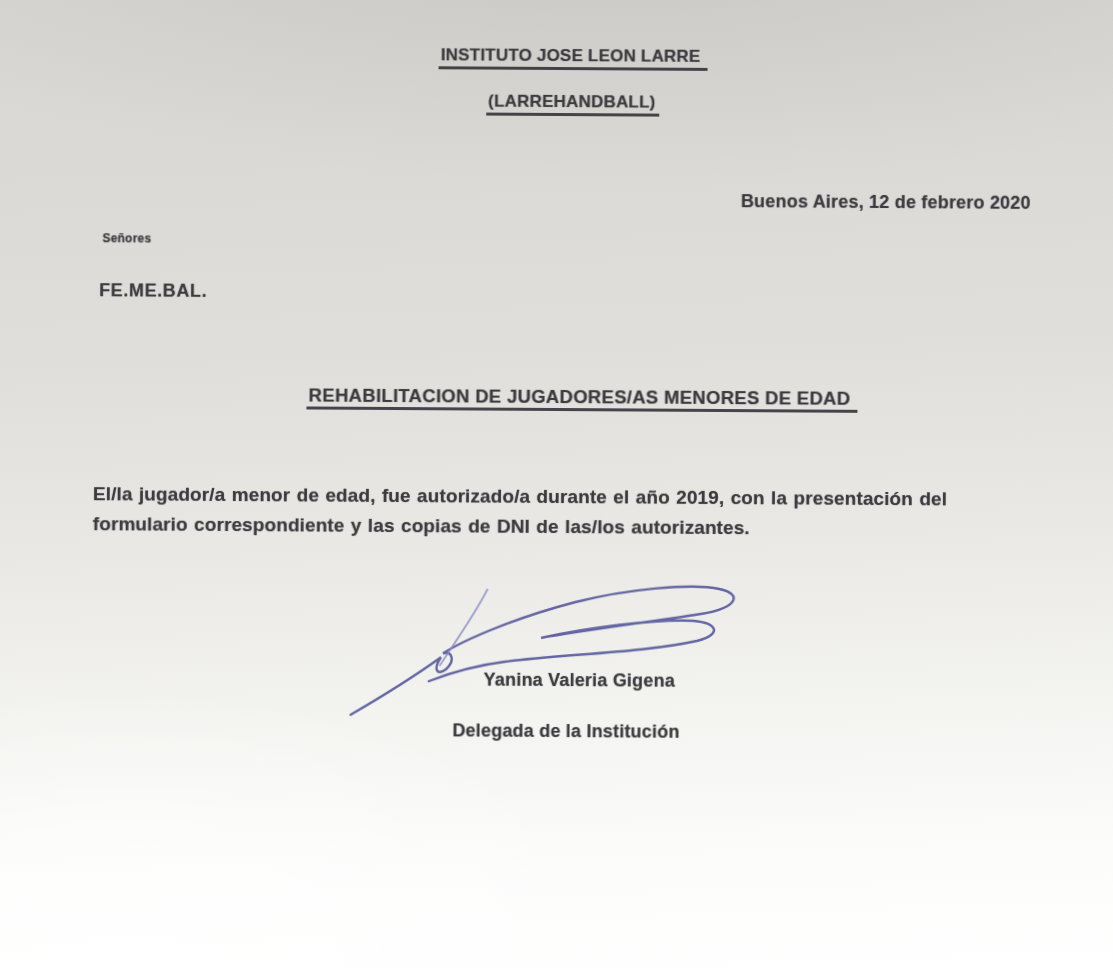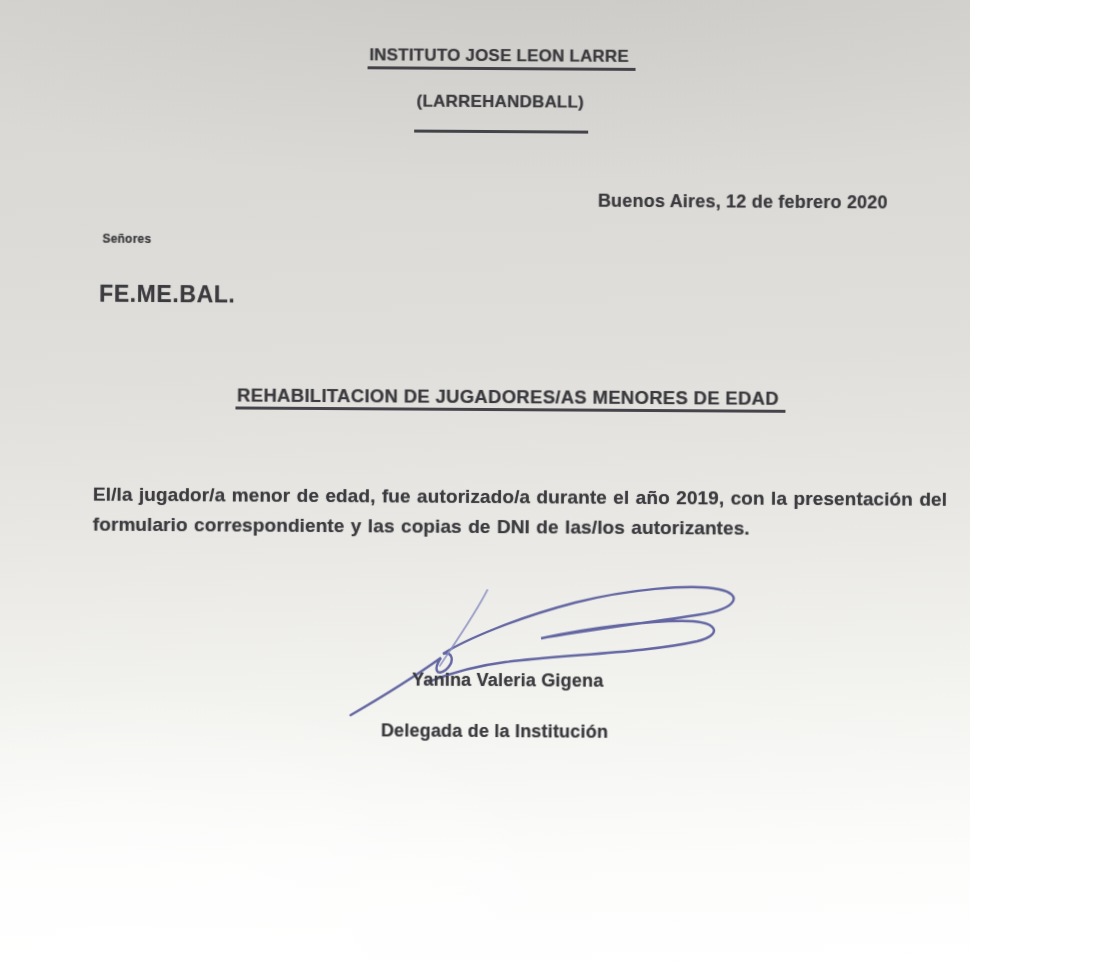--- a/index.html
+++ b/index.html
@@ -1,21 +1,21 @@
 <!DOCTYPE html>
 <html><head>
 <meta charset="utf-8">
 <style>
   html, body { margin: 0; padding: 0; }
   body {
     width: 1113px; height: 968px; overflow: hidden;
     font-family: "Liberation Sans", sans-serif;
   }
   .photo {
-    position: relative; width: 970px; height: 968px; overflow: hidden;
+    position: relative; width: 1113px; height: 968px; overflow: hidden;
     background:
       radial-gradient(ellipse 900px 500px at 12% 102%, rgba(255,255,255,0.95), rgba(255,255,255,0) 60%),
       radial-gradient(ellipse 1400px 420px at 55% -8%, rgba(116,114,108,0.16), rgba(116,114,108,0) 62%),
       linear-gradient(178deg, #d8d7d3 0%, #dbdad6 20%, #e0dfdb 38%, #e9e8e5 55%, #f3f3f0 72%, #fcfcfb 88%, #ffffff 100%);
   }
   .content {
     position: absolute; inset: 0;
     transform: rotate(0.35deg);
     transform-origin: 50% 50%;
     color: #3b3a3e;
@@ -42,28 +42,28 @@
 <body>
 
 <div class="photo">
   <div class="content">
 
     <div class="t center" style="top:46px; font-size:17px; transform:translateX(14px);">
       <span class="u">INSTITUTO JOSE LEON LARRE</span>
     </div>
 
     <div class="t center" style="top:92px; font-size:17px; transform:translateX(14px);">
-      <span class="u" style="border-bottom-width:3px; padding:0 4px 18px 2px;">(LARREHANDBALL)</span>
+      <span class="u" style="border-bottom-width:3px; padding:0 4px 1px 2px;">(LARREHANDBALL)</span>
     </div>
 
     <div class="t" style="top:190px; right:84px; font-size:18px;">Buenos Aires, 12 de febrero 2020</div>
 
     <div class="t" style="top:235px; left:101px; font-size:12px;">Señores</div>
 
-    <div class="t" style="top:283px; left:98px; font-size:23px; letter-spacing:0.6px;">FE.ME.BAL.</div>
+    <div class="t" style="top:283px; left:98px; font-size:18px; letter-spacing:0.6px;">FE.ME.BAL.</div>
 
     <div class="t center" style="top:386px; font-size:18.5px; transform:translateX(25px); letter-spacing:0.3px;">
       <span class="u" style="border-bottom-width:3.5px;">REHABILITACION DE JUGADORES/AS MENORES DE EDAD</span>
     </div>
 
     <div>
       <div class="t bodytext" style="top:486px; left:93px; font-size:19px;">El/la jugador/a menor de edad, fue autorizado/a durante el año 2019, con la presentación del</div>
       <div class="t bodytext" style="top:516px; left:93px; font-size:19px;">formulario correspondiente y las copias de DNI de las/los autorizantes.</div>
     </div>
 

